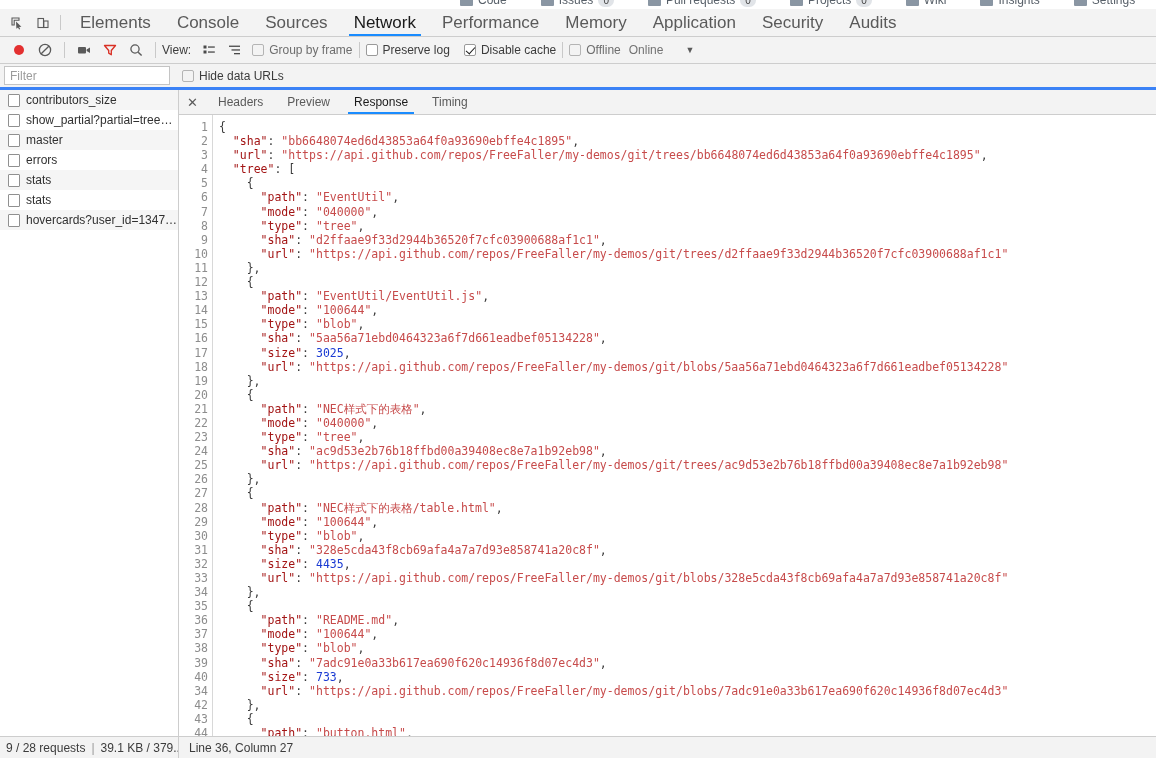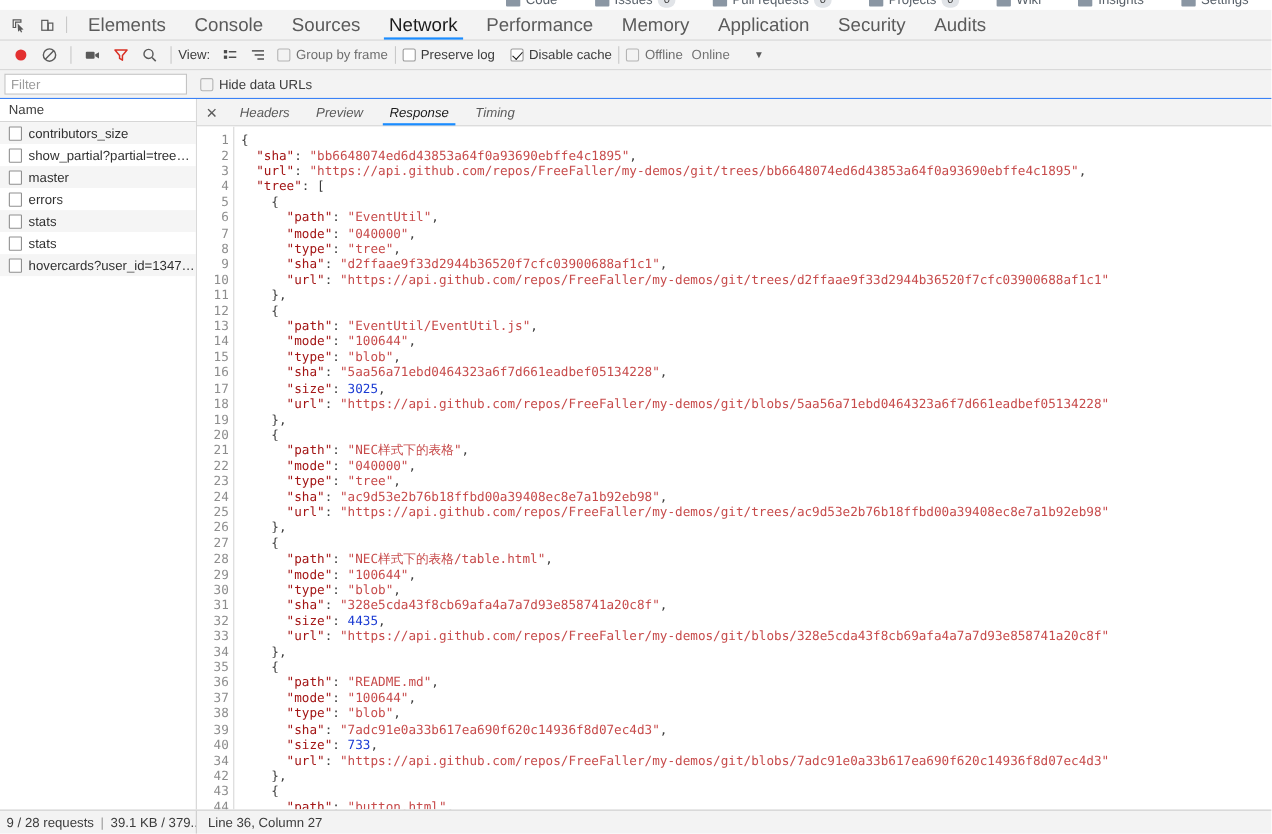--- a/index.html
+++ b/index.html
@@ -90,21 +90,21 @@
   .cbrow { display: flex; align-items: center; gap: 5px; cursor: pointer; white-space: nowrap; }
   .cbrow.dim { color: #6e6e6e; }
   .online-sel { margin-left: 8px; color: #737373; cursor: pointer; }
   .caret-dn {
     margin-left: 22px; color: #5a5a5a; font-size: 9px; cursor: pointer;
   }
 
   
   .filter-bar {
     height: 26px; min-height: 26px;
-    background: #f3f3f3; border-bottom: 1px solid #3b82f6;
+    background: #f3f3f3; border-bottom: 3px solid #3b82f6;
     display: flex; align-items: center; position: relative; z-index: 2;
   }
   .filter-input {
     width: 166px; height: 19px; margin-left: 4px;
     border: 1px solid #c4c4c4; background: #fff;
     font-family: "Liberation Sans", sans-serif; font-size: 12px;
     color: #333; padding: 0 5px; outline: none;
   }
   .filter-input::placeholder { color: #9b9b9b; }
   .fb-right { display: flex; align-items: center; gap: 0px; margin-left: 12px; }
@@ -152,21 +152,21 @@
   .detail-tabbar {
     height: 25px; min-height: 25px; background: #f3f3f3;
     border-bottom: 1px solid #cdcdcd; display: flex; align-items: stretch;
   }
   .close-x {
     width: 27px; display: flex; align-items: center; justify-content: center;
     color: #5a5a5a; font-size: 13px; cursor: pointer;
   }
   .d-tab {
     padding: 0 12px; display: flex; align-items: center; position: relative;
-    font-size: 12px; color: #5a5a5a; cursor: pointer; white-space: nowrap; font-style: italic;
+    font-size: 12px; color: #5a5a5a; cursor: pointer; white-space: nowrap;
   }
   .d-tab.active { color: #1a1a1a; }
   .d-tab.active:after {
     content: ""; position: absolute; left: 6px; right: 6px; bottom: 0;
     height: 2px; background: #1a8cff;
   }
 
   
   .code-view {
     flex: 1; display: flex; min-height: 0; overflow: hidden;
@@ -366,21 +366,20 @@
       <div class="hide-urls">
         <span class="chk grey"></span>
         <span>Hide data URLs</span>
       </div>
     </div>
   </div>
 
   <div class="split">
 
     <div class="req-pane">
-      <div class="req-head">Name</div>
       <div class="req-list" id="req-list">
           <div class="req-row">
             <span class="doc-ico"></span>
             <span class="req-name">contributors_size</span>
           </div>
           <div class="req-row">
             <span class="doc-ico"></span>
             <span class="req-name">show_partial?partial=tree%...</span>
           </div>
           <div class="req-row">

